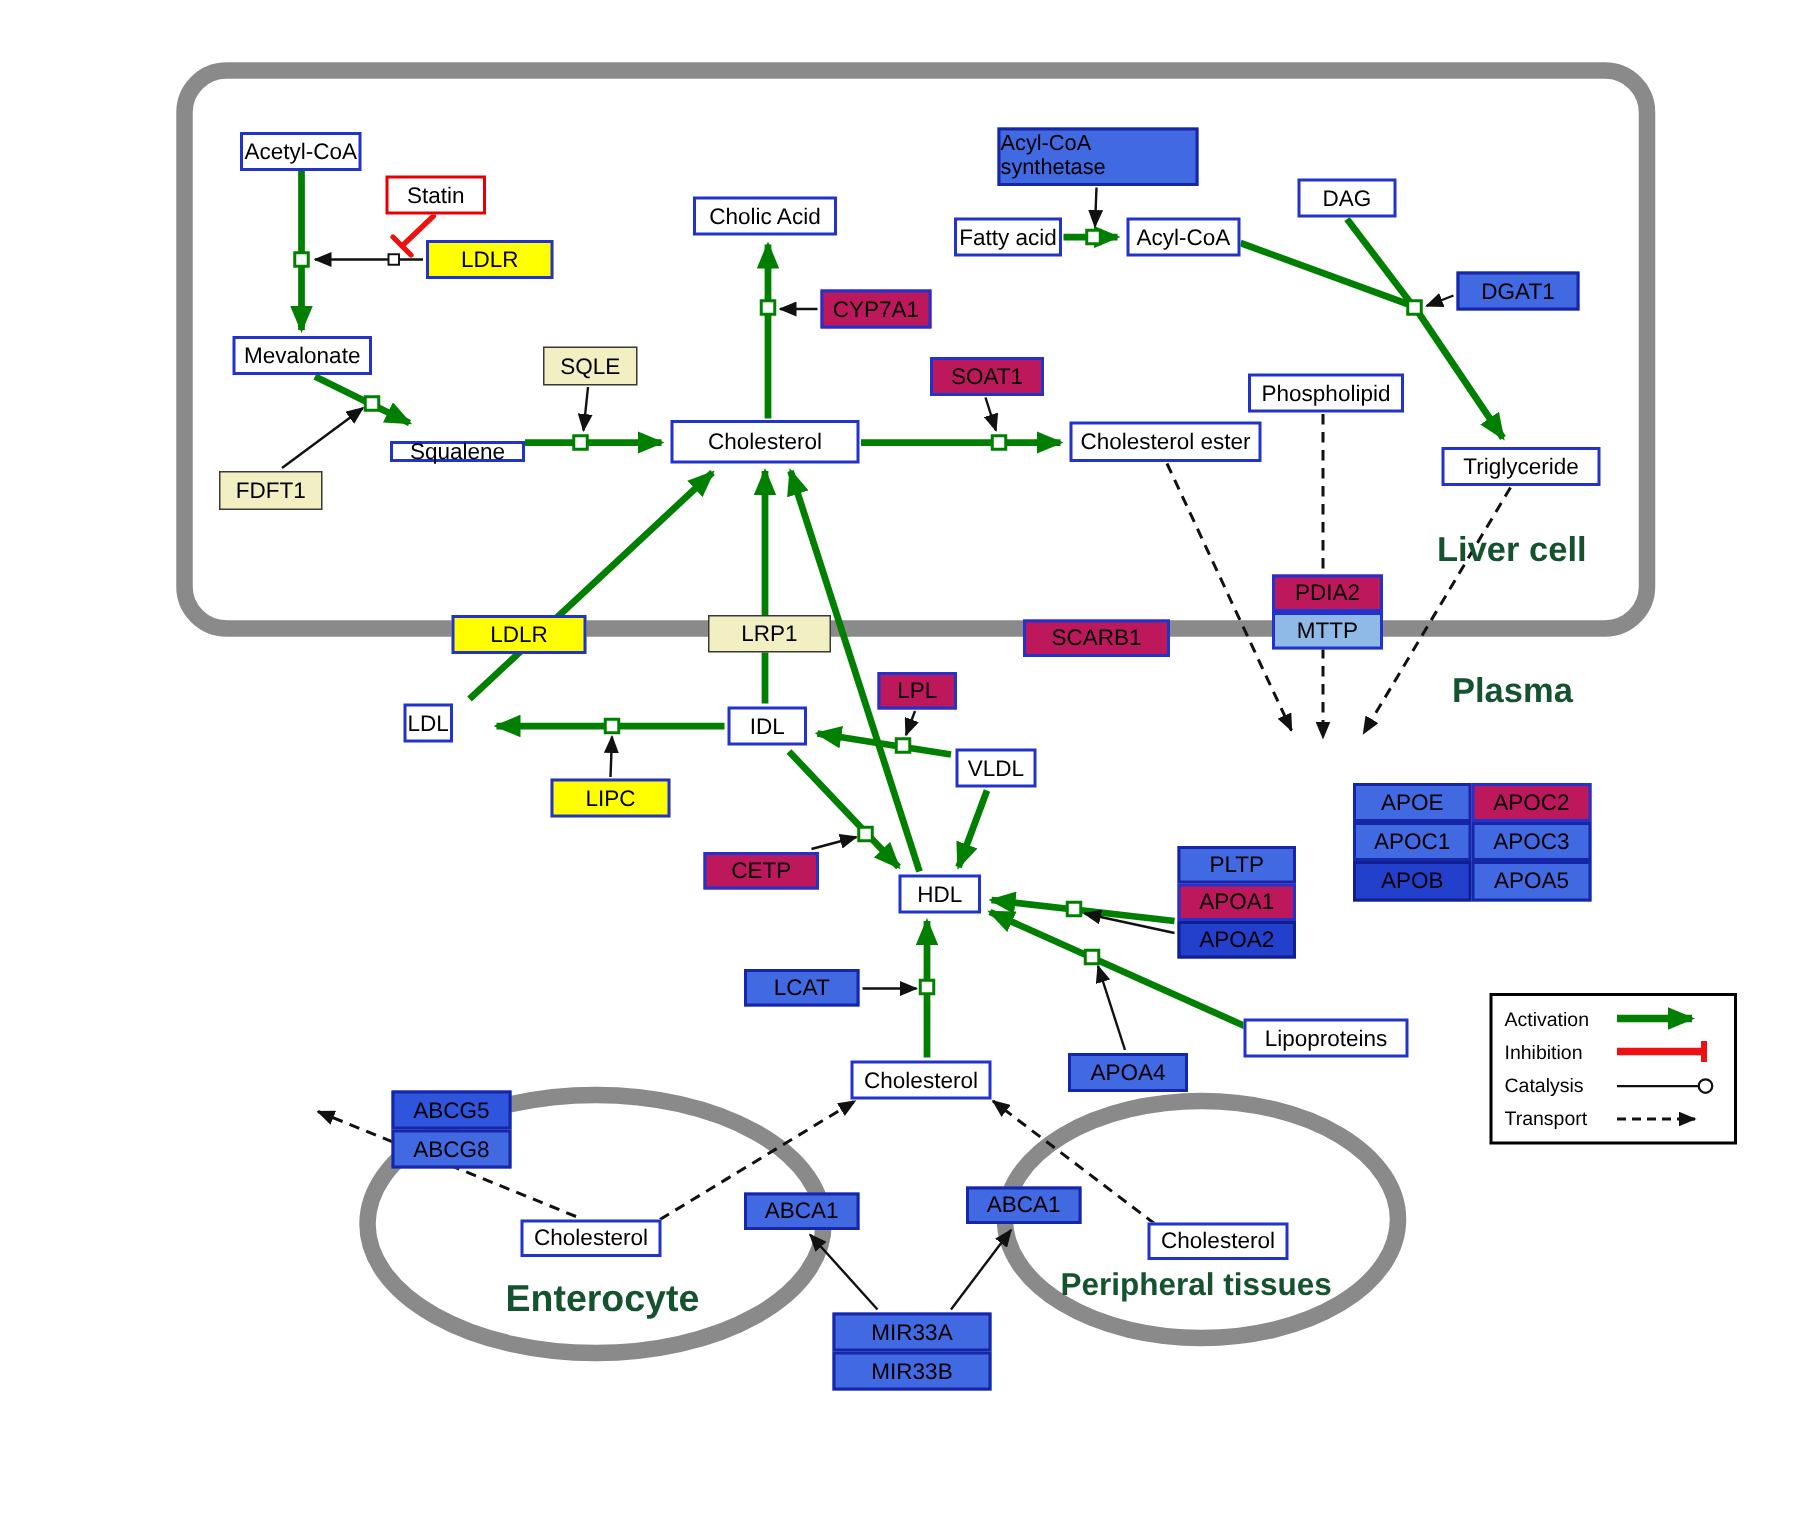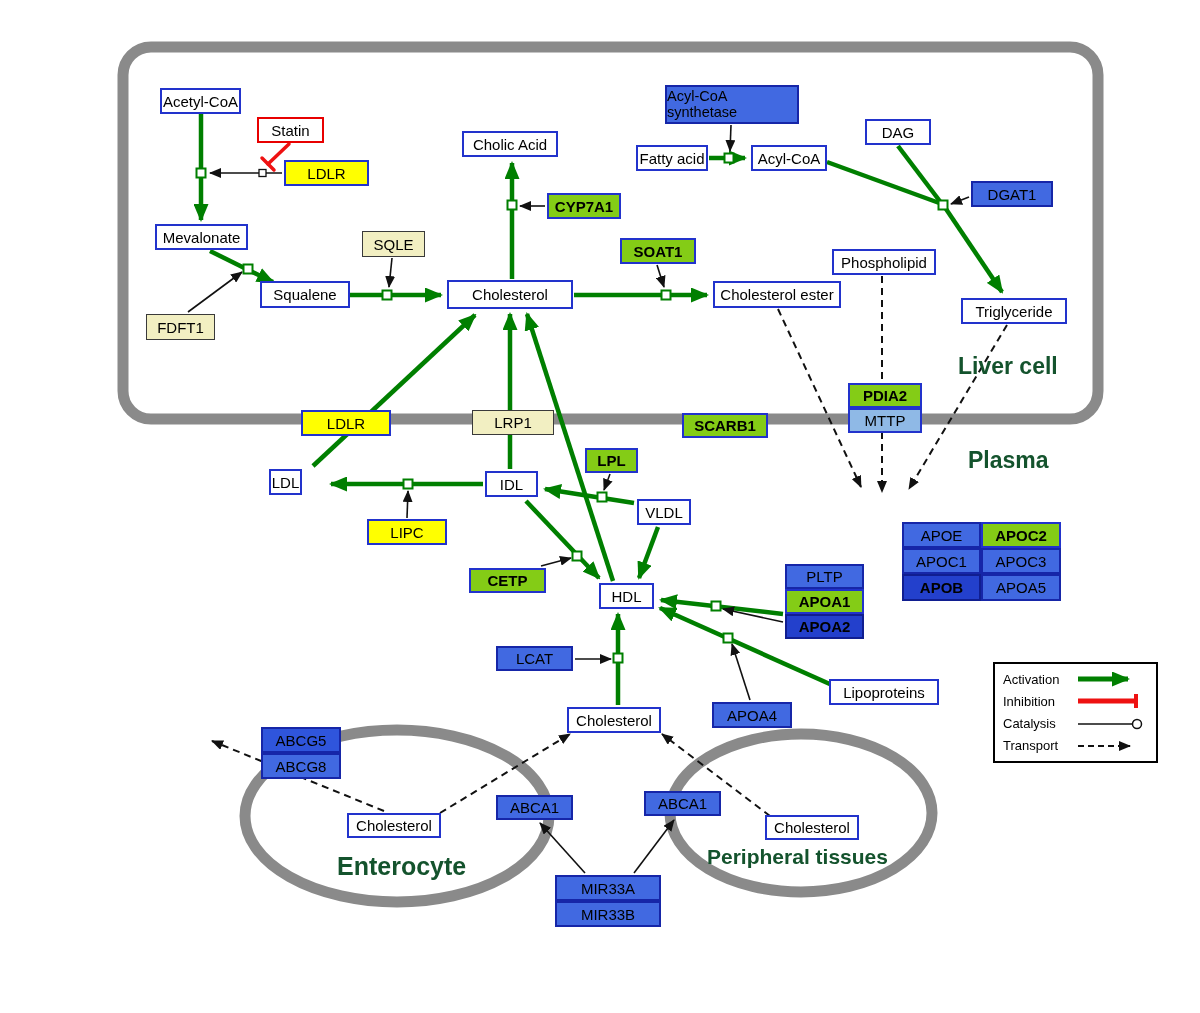--- a/index.html
+++ b/index.html
@@ -8,25 +8,25 @@
   #edges{position:absolute;left:0;top:0;z-index:1;}
   .box{position:absolute;display:flex;align-items:center;justify-content:center;
        font:15px "Liberation Sans",sans-serif;color:#000;
        border-radius:0;box-sizing:border-box;white-space:nowrap;z-index:2;}
   .wrap{white-space:normal;line-height:1.1;font-size:14.5px;}
   .wb   {background:#fff;border:2px solid #2233CC;}
   .wbb  {background:#fff;border:2.5px solid #2233CC;}
   .redb {background:#fff;border:2.5px solid #E80000;}
   .yel  {background:#FFFF00;border:2px solid #2233CC;}
   .pyel {background:#F2EFC2;border:1.5px solid #3A3A3A;}
-  .lblue{background:#84cc16;border:2px solid #2233CC;font-weight:bold;}
+  .lblue{background:#be185d;border:2px solid #2233CC;}
   .lblue2{background:#8FB9E6;border:2px solid #2233CC;}
   .mblue{background:#4169E1;border:2px solid #1626A8;}
   .mblue2{background:#2F55DC;border:2px solid #1626A8;}
-  .dblue{background:#2340CC;border:2px solid #101E90;font-weight:bold;}
+  .dblue{background:#2340CC;border:2px solid #101E90;}
   .region{position:absolute;font-weight:bold;color:#14532d;z-index:3;white-space:nowrap;}
   #legend{position:absolute;left:993px;top:662px;width:165px;height:101px;
           border:2px solid #000;background:#fff;z-index:3;box-sizing:border-box;
           display:flex;flex-direction:column;justify-content:space-around;padding:4px 8px;}
   .lrow{display:flex;align-items:center;justify-content:space-between;height:20px;}
   .llab{font-size:13px;color:#000;}
 </style>
 </head>
 <body>
 
@@ -119,39 +119,39 @@
       <rect x="259" y="169.5" width="7" height="7" stroke="#111" stroke-width="1.3"></rect>
     </g>
   </svg>
 
   <div class="box wb" style="left:160px;top:88px;width:81px;height:26px">Acetyl-CoA</div>
   <div class="box redb" style="left:257px;top:117px;width:67px;height:26px">Statin</div>
   <div class="box yel" style="left:284px;top:160px;width:85px;height:26px">LDLR</div>
   <div class="box wb" style="left:155px;top:224px;width:93px;height:26px">Mevalonate</div>
   <div class="box pyel" style="left:362px;top:231px;width:63px;height:26px">SQLE</div>
   <div class="box pyel" style="left:146px;top:314px;width:69px;height:26px">FDFT1</div>
-  <div class="box wb" style="left:260px;top:281px;width:90px;height:27px">Squalene</div>
+  <div class="box wb" style="left:260px;top:294px;width:90px;height:14px">Squalene</div>
   <div class="box wbb" style="left:447px;top:280px;width:126px;height:29px">Cholesterol</div>
   <div class="box wb" style="left:462px;top:131px;width:96px;height:26px">Cholic Acid</div>
   <div class="box lblue" style="left:547px;top:193px;width:74px;height:26px">CYP7A1</div>
   <div class="box lblue" style="left:620px;top:238px;width:76px;height:26px">SOAT1</div>
   <div class="box wb" style="left:713px;top:281px;width:128px;height:27px">Cholesterol ester</div>
   <div class="box mblue wrap" style="left:665px;top:85px;width:134px;height:39px">Acyl-CoA synthetase</div>
   <div class="box wb" style="left:636px;top:145px;width:72px;height:26px">Fatty acid</div>
   <div class="box wb" style="left:751px;top:145px;width:76px;height:26px">Acyl-CoA</div>
   <div class="box wb" style="left:865px;top:119px;width:66px;height:26px">DAG</div>
   <div class="box mblue" style="left:971px;top:181px;width:82px;height:26px">DGAT1</div>
   <div class="box wb" style="left:832px;top:249px;width:104px;height:26px">Phospholipid</div>
   <div class="box wb" style="left:961px;top:298px;width:106px;height:26px">Triglyceride</div>
   <div class="box lblue" style="left:848px;top:383px;width:74px;height:25px">PDIA2</div>
   <div class="box lblue2" style="left:848px;top:408px;width:74px;height:25px">MTTP</div>
 
   <div class="box yel" style="left:301px;top:410px;width:90px;height:26px">LDLR</div>
   <div class="box pyel" style="left:472px;top:410px;width:82px;height:25px">LRP1</div>
-  <div class="box lblue" style="left:682px;top:413px;width:86px;height:25px">SCARB1</div>
+  <div class="box lblue" style="left:682px;top:413px;width:98px;height:25px">SCARB1</div>
 
   <div class="box wb" style="left:269px;top:469px;width:33px;height:26px">LDL</div>
   <div class="box wb" style="left:485px;top:471px;width:53px;height:26px">IDL</div>
   <div class="box lblue" style="left:585px;top:448px;width:53px;height:25px">LPL</div>
   <div class="box wb" style="left:637px;top:499px;width:54px;height:26px">VLDL</div>
   <div class="box yel" style="left:367px;top:519px;width:80px;height:26px">LIPC</div>
   <div class="box lblue" style="left:469px;top:568px;width:77px;height:25px">CETP</div>
   <div class="box wb" style="left:599px;top:583px;width:55px;height:26px">HDL</div>
   <div class="box mblue" style="left:496px;top:646px;width:77px;height:25px">LCAT</div>
   <div class="box mblue" style="left:785px;top:564px;width:79px;height:25px">PLTP</div>

